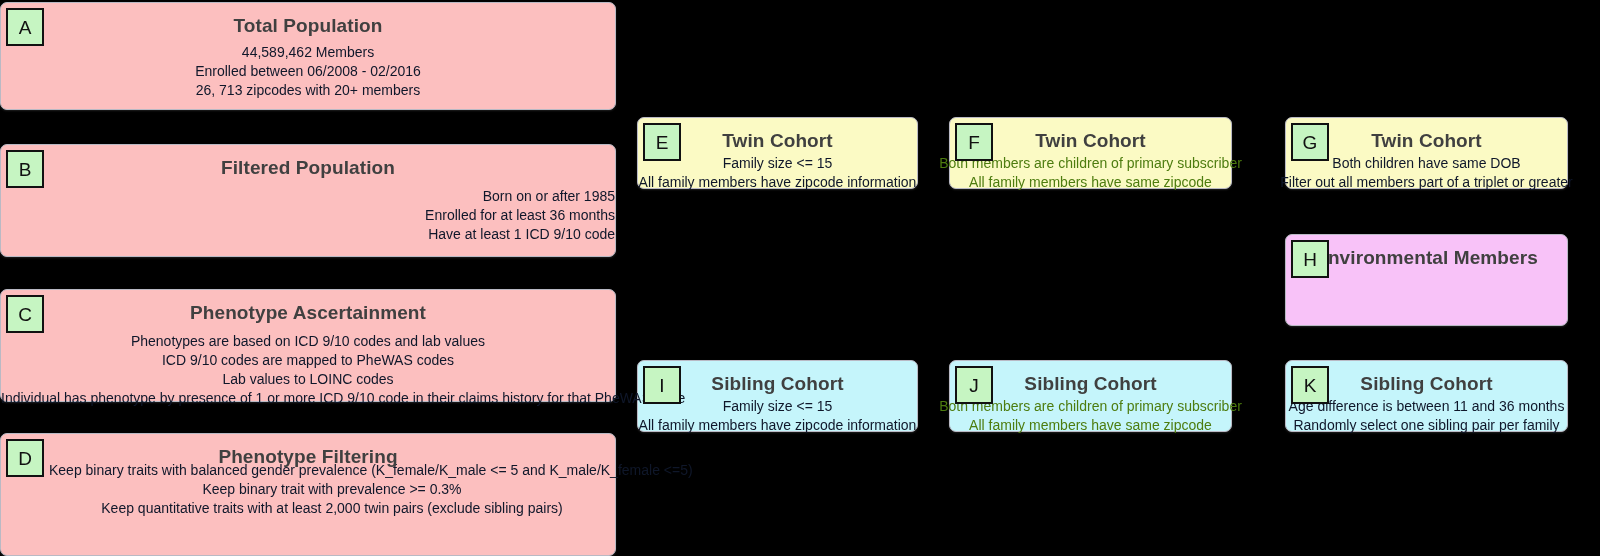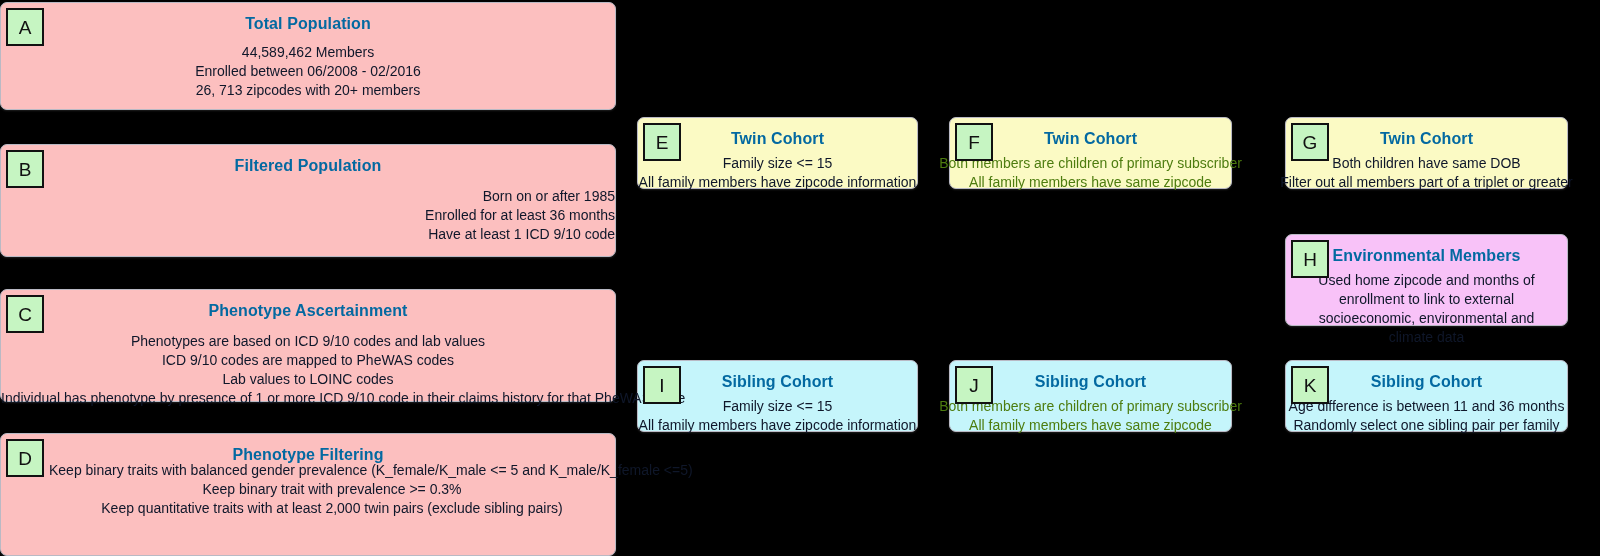--- a/index.html
+++ b/index.html
@@ -44,23 +44,23 @@
     font-family: "Liberation Sans", sans-serif;
     line-height: 1;
     z-index: 3;
   }
   .node .node-title {
     position: absolute;
     left: 0;
     right: 0;
     top: 12px;
     text-align: center;
-    font-size: 16px;
+    font-size: 19px;
     font-weight: bold;
-    color: #0369a1;
+    color: #404040;
     letter-spacing: 0.1px;
     z-index: 2;
   }
   .node .node-body {
     position: absolute;
     left: 0;
     right: 0;
     text-align: center;
     font-size: 14px;
     color: #0f172a;
@@ -193,23 +193,20 @@
     <div class="node-title">Twin Cohort</div>
     <div class="node-body">
       <div>Both children have same DOB</div>
       <div>Filter out all members part of a triplet or greater</div>
     </div>
   </div>
 
   <div class="node c-magenta" id="node-h">
     <div class="badge">H</div>
     <div class="node-title">Environmental Members</div>
-    <div class="node-body wrap">
-      <div>Used home zipcode and months of enrollment to link to external socioeconomic, environmental and climate data</div>
-    </div>
   </div>
 
   <div class="node c-cyan" id="node-i">
     <div class="badge">I</div>
     <div class="node-title">Sibling Cohort</div>
     <div class="node-body">
       <div>Family size &lt;= 15</div>
       <div>All family members have zipcode information</div>
     </div>
   </div>

